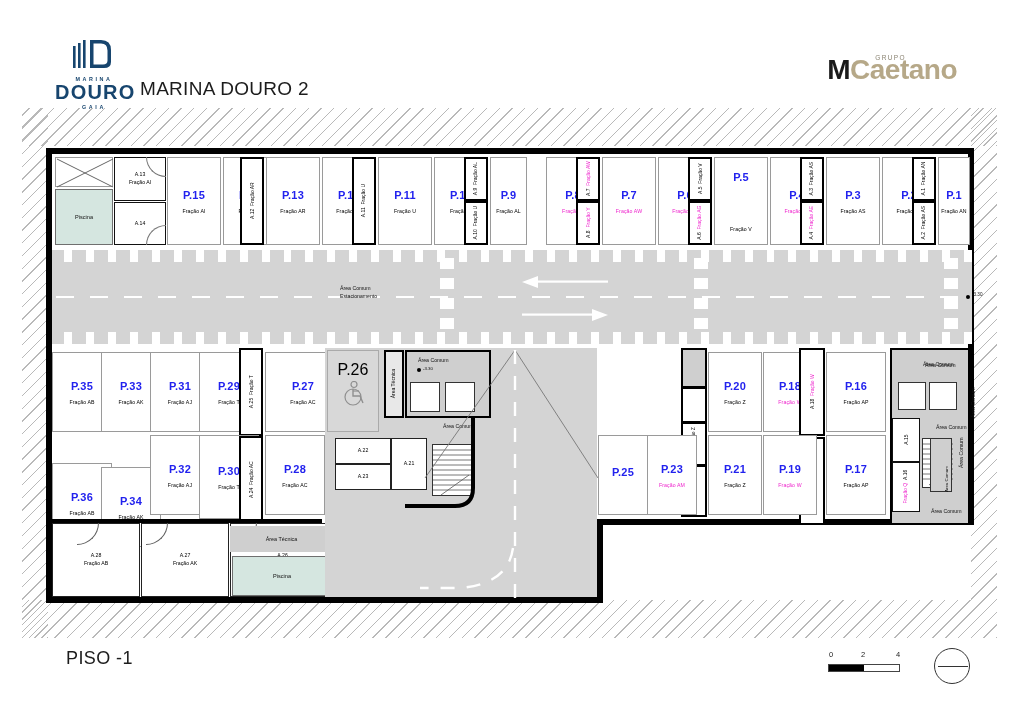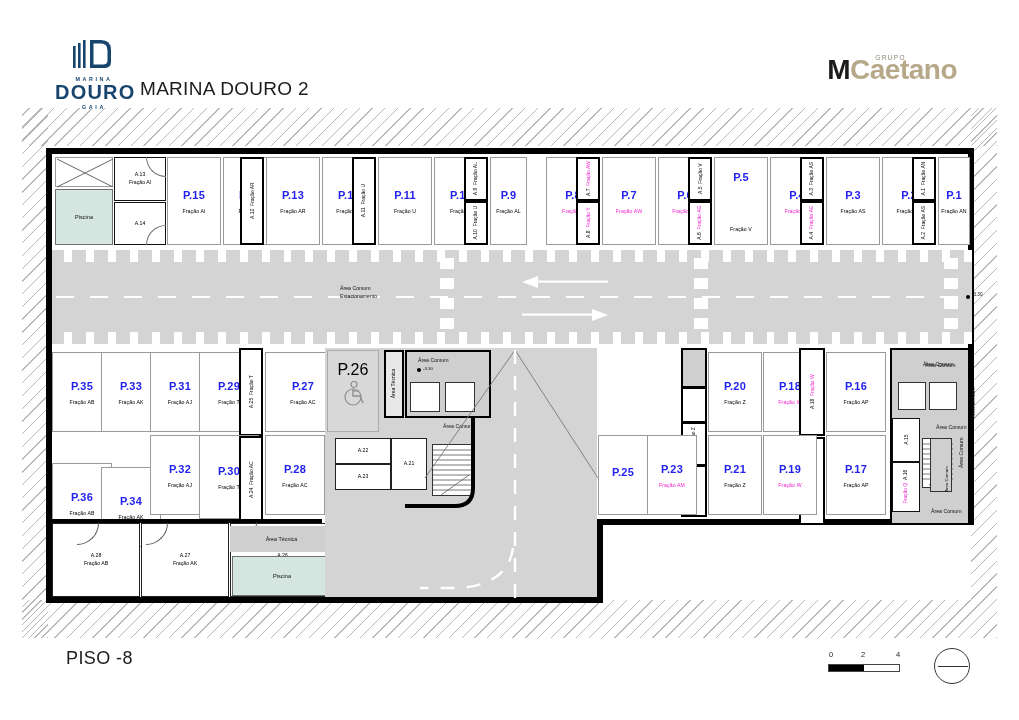--- a/index.html
+++ b/index.html
@@ -686,21 +686,21 @@
     <div class="txt v" style="left:970px;top:418px;transform:rotate(-90deg);">Área Comum</div>
     <div class="txt" style="left:931px;top:508px;">Área Comum</div>
 
     <div class="cell" style="left:930px;top:438px;width:22px;height:54px;border-color:#333;background:#cfcfcf;"></div>
     <div class="txt v" style="left:944px;top:492px;transform:rotate(-90deg);font-size:4.4px;">Área Comum</div>
 
     <div class="txt" style="left:925px;top:362px;">Área Comum</div>
 
   </div>
 
-  <div class="piso">PISO -8</div>
+  <div class="piso">PISO -1</div>
 
   <div class="sc-num" style="left:829px;top:650px;">0</div>
   <div class="sc-num" style="left:861px;top:650px;">2</div>
   <div class="sc-num" style="left:896px;top:650px;">4</div>
   <div class="scalebar">
     <div class="sb-a"></div>
     <div class="sb-b"></div>
   </div>
 
   <div class="compass"></div>

